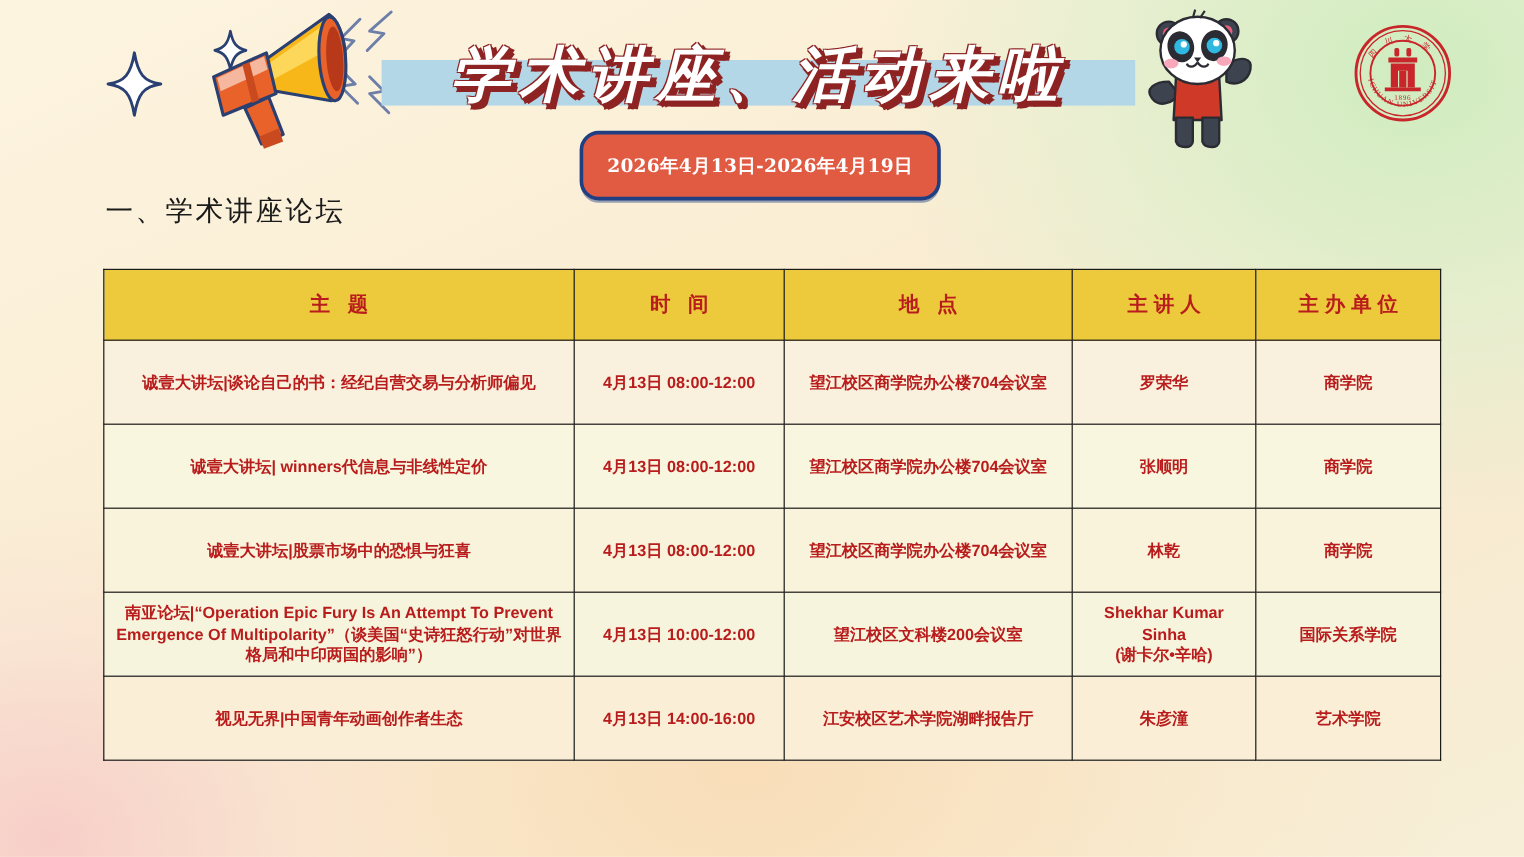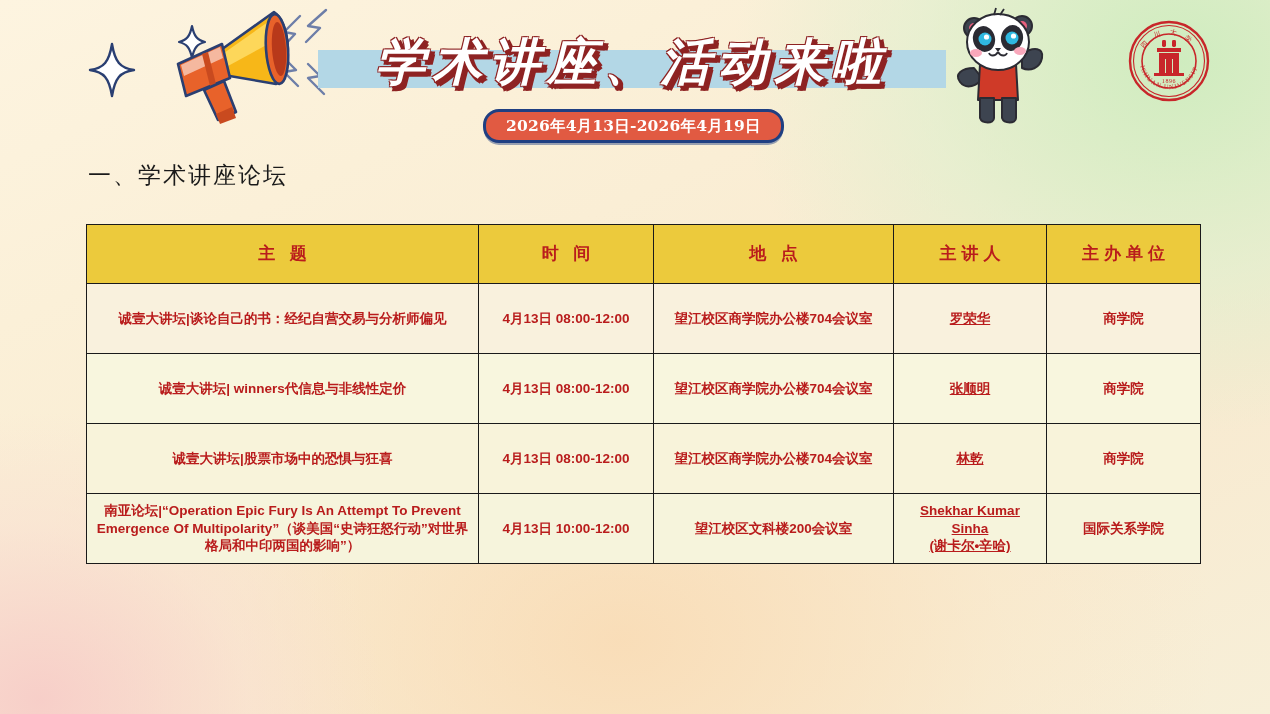--- a/index.html
+++ b/index.html
@@ -80,21 +80,21 @@
       -1px 1px 0 #8e2323, 1px -1px 0 #8e2323, -1px -1px 0 #8e2323,
       5px 5px 0 #8e2323, 2px 5px 0 #8e2323, 5px 2px 0 #8e2323;
   }
 
   
   #date-badge {
     position: absolute;
     left: 483px;
     top: 109px;
     height: 28px;
-    padding: 0 20px;
+    padding: 12px 20px;
     line-height: 27px;
     background: #e15a42;
     border: 3px solid #1f3f82;
     border-radius: 16px;
     color: #ffffff;
     font-family: "DejaVu Serif", "Liberation Serif", serif;
     font-size: 15.5px;
     font-weight: 700;
     letter-spacing: 0.2px;
     white-space: nowrap;
@@ -170,21 +170,21 @@
 
   .col-topic   { width: 392px; }
   .col-time    { width: 175px; }
   .col-place   { width: 240px; }
   .col-speaker { width: 153px; }
   .col-host    { width: 154px; }
 
   td.cell-topic   { font-size: 13.5px; }
   td.cell-time    { font-size: 14.5px; white-space: nowrap; }
   td.cell-place   { font-size: 13.5px; }
-  td.cell-speaker { font-size: 14px; text-decoration: underline; }
+  td.cell-speaker { font-size: 14px; }
   td.cell-host    { font-size: 14px; }
 
   .multiline { white-space: pre-line; }
 </style>
 </head>
 <body>
 
 <div id="poster">
 
   <div id="header">
@@ -338,16 +338,23 @@
         <td class="cell-host">商学院</td>
       </tr>
       <tr>
         <td class="cell-topic">南亚论坛|“Operation Epic Fury Is An Attempt To Prevent Emergence Of Multipolarity”（谈美国“史诗狂怒行动”对世界格局和中印两国的影响”）</td>
         <td class="cell-time">4月13日 10:00-12:00</td>
         <td class="cell-place">望江校区文科楼200会议室</td>
         <td class="cell-speaker multiline">Shekhar Kumar Sinha
 (谢卡尔•辛哈)</td>
         <td class="cell-host">国际关系学院</td>
       </tr>
+      <tr>
+        <td class="cell-topic">视见无界|中国青年动画创作者生态</td>
+        <td class="cell-time">4月13日 14:00-16:00</td>
+        <td class="cell-place">江安校区艺术学院湖畔报告厅</td>
+        <td class="cell-speaker multiline">朱彦潼</td>
+        <td class="cell-host">艺术学院</td>
+      </tr>
     </tbody>
   </table>
 
 </div>
 
 </body></html>

